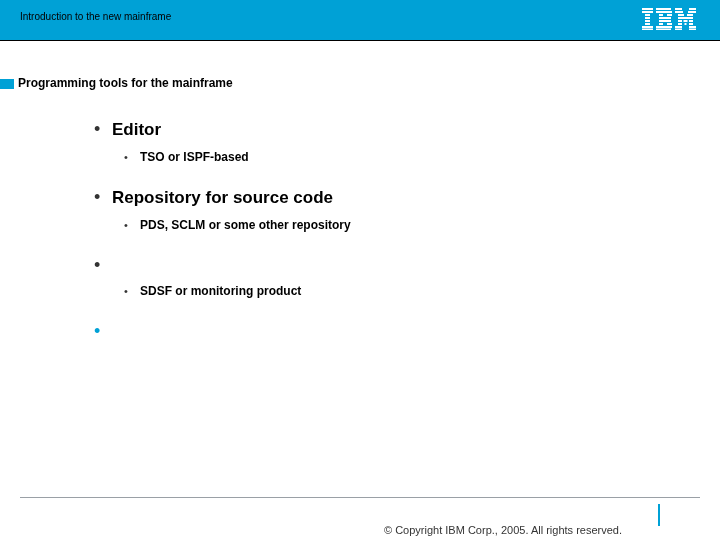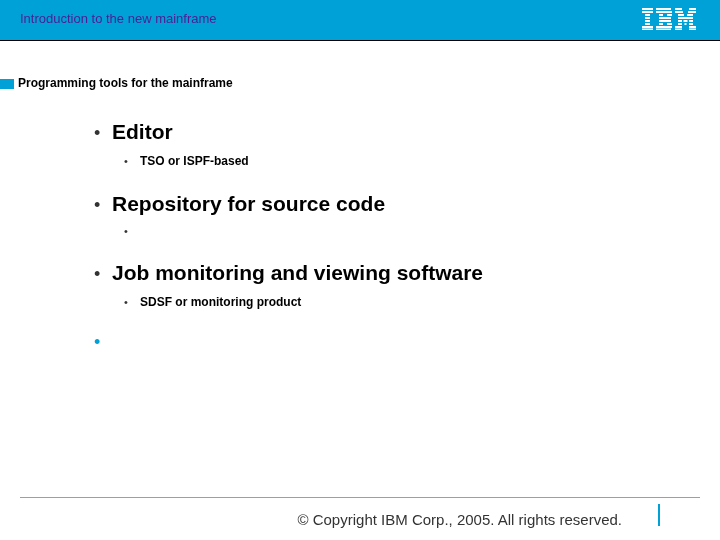--- a/index.html
+++ b/index.html
@@ -9,22 +9,22 @@
   
   .header {
     position: relative;
     height: 40px;
     background: #00a1d6;
   }
   .header-title {
     position: absolute;
     left: 20px;
     top: 11px;
-    font-size: 13px;
-    color: #4c1d95;
+    font-size: 10px;
+    color: #000000;
     font-weight: 400;
     text-align: center;
   }
   .logo {
     position: absolute;
     right: 24px;
     top: 8px;
   }
   .header-rule {
     position: absolute;
@@ -77,21 +77,21 @@
     width: 18px;
     flex: none;
     font-size: 18px;
     line-height: 1;
     color: #333;
     font-family: Arial, sans-serif;
     text-align: left;
   }
   .l1-bullet.accent { color: #00a1d6; }
   .l1-text {
-    font-size: 21px;
+    font-size: 17px;
     font-weight: 700;
     color: #000;
   }
   .l2 {
     margin-top: 10px;
     margin-left: 30px;
     display: flex;
     align-items: baseline;
     margin-bottom: 24px;
   }
@@ -114,22 +114,22 @@
     position: absolute;
     left: 20px;
     right: 20px;
     bottom: 42px;
     height: 1px;
     background: #9aa0a6;
   }
   .copyright {
     position: absolute;
     right: 98px;
-    bottom: 12px;
-    font-size: 15px;
+    bottom: 4px;
+    font-size: 11px;
     color: #333;
   }
   .footer-accent {
     position: absolute;
     right: 60px;
     bottom: 14px;
     width: 2px;
     height: 22px;
     background: #00a1d6;
   }
@@ -206,27 +206,27 @@
       </div>
     </div>
 
     <div class="l1">
       <div class="l1-row">
         <div class="l1-bullet">•</div>
         <div class="l1-text">Repository for source code</div>
       </div>
       <div class="l2">
         <div class="l2-bullet">•</div>
+        <div class="l2-text">PDS, SCLM or some other repository</div>
       </div>
     </div>
 
     <div class="l1">
       <div class="l1-row">
         <div class="l1-bullet">•</div>
-        <div class="l1-text">Job monitoring and viewing software</div>
       </div>
       <div class="l2">
         <div class="l2-bullet">•</div>
         <div class="l2-text">SDSF or monitoring product</div>
       </div>
     </div>
 
     <div class="l1 last">
       <div class="l1-row">
         <div class="l1-bullet accent">•</div>

